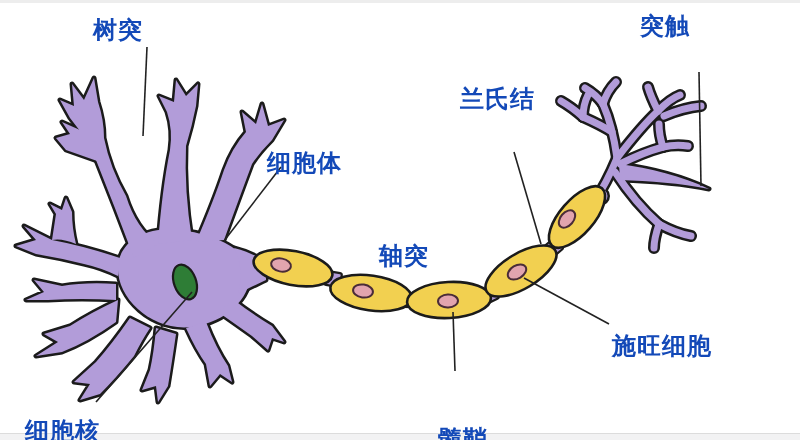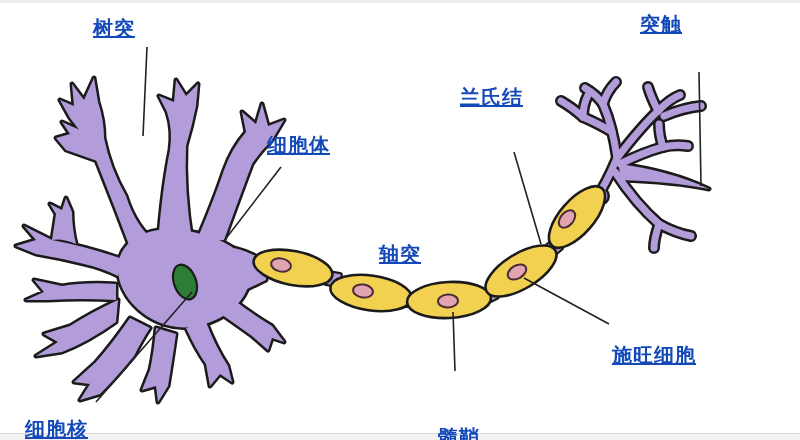--- a/index.html
+++ b/index.html
@@ -22,32 +22,31 @@
   .ink-stroke{stroke:var(--outline);fill:none;stroke-linecap:round;stroke-linejoin:round;}
   .purple-stroke{stroke:var(--neuron-body);fill:none;stroke-linecap:round;stroke-linejoin:round;}
   .segment{fill:var(--myelin);stroke:var(--outline);stroke-width:2.6;}
   .connector{fill:var(--neuron-body);stroke:var(--outline);stroke-width:2.2;}
   .pink-nucleus{fill:var(--schwann-nucleus);stroke:#4a2c38;stroke-width:2;}
   .green-nucleus{fill:var(--cell-nucleus);stroke:var(--outline);stroke-width:2.2;}
   .leader{stroke:#222222;stroke-width:1.6;fill:none;}
   .diagram-label{
     position:absolute;
     color:var(--label-text);
-    font-size:20px;font-weight:700;letter-spacing:1px;
+    font-size:24px;font-weight:700;letter-spacing:1px;
     white-space:nowrap;line-height:1.1;
     user-select:none;
-    text-decoration:underline;
   }
   .lbl-dendrite{left:93px;top:17px;}
-  .lbl-cell-body{left:267px;top:134px;}
+  .lbl-cell-body{left:267px;top:150px;}
   .lbl-synapse{left:640px;top:13px;}
   .lbl-node{left:460px;top:86px;}
   .lbl-axon{left:379px;top:243px;}
   .lbl-myelin{left:438px;top:378px;margin-top:48px;}
-  .lbl-schwann{left:612px;top:344px;}
+  .lbl-schwann{left:612px;top:333px;}
   .lbl-nucleus{left:25px;top:402px;margin-top:16px;}
 </style>
 </head>
 <body>
 
 <div class="edge-strip-top"></div>
 <div class="edge-strip-bottom"></div>
 
 <svg class="diagram" width="800" height="440" viewBox="0 0 800 440">
 

